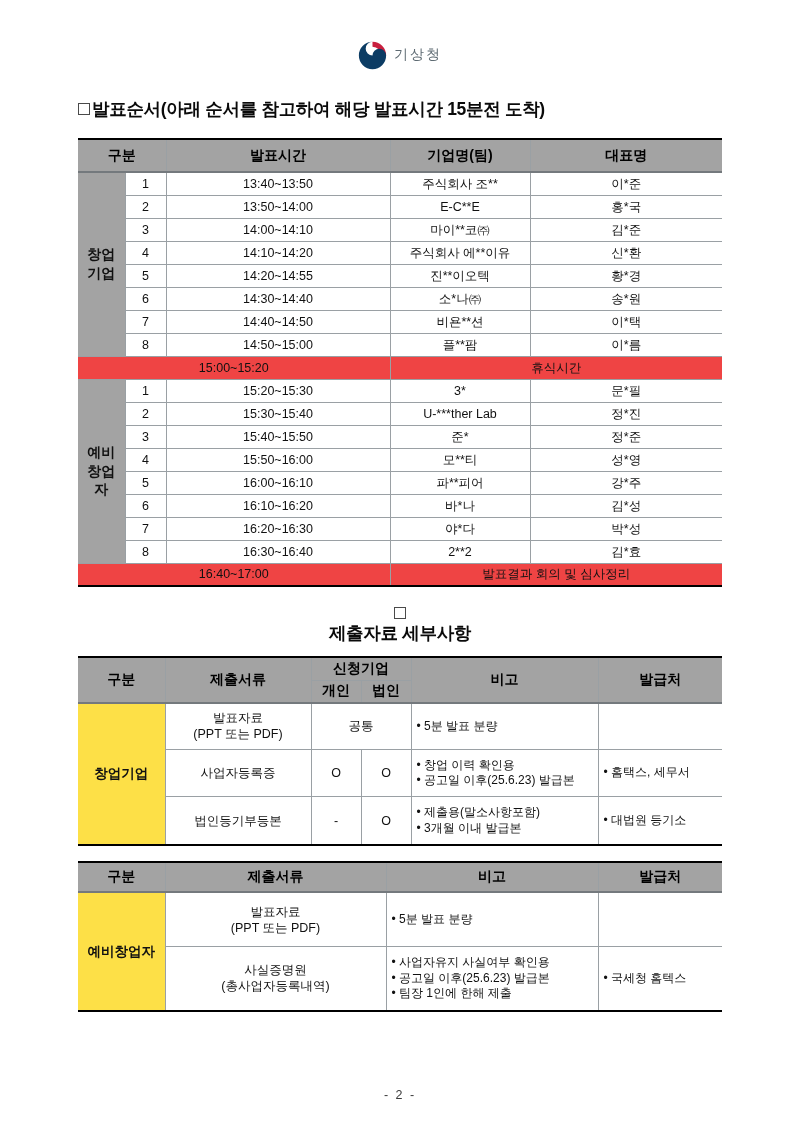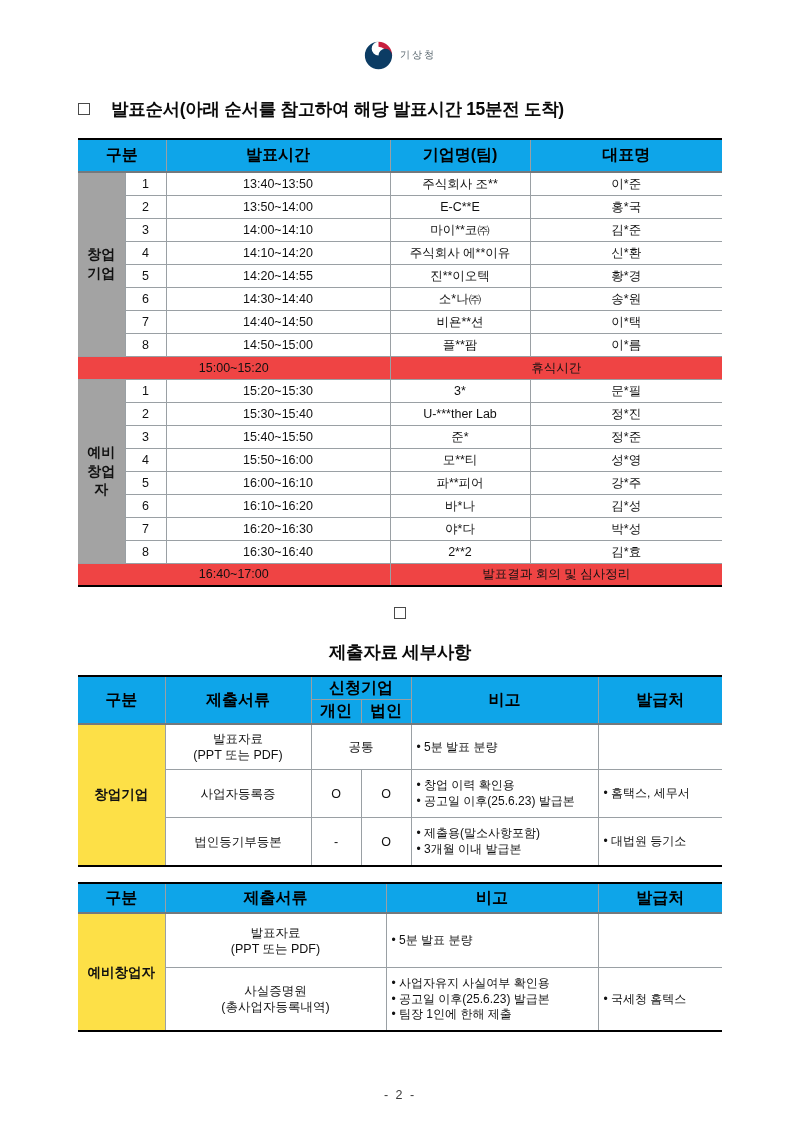--- a/index.html
+++ b/index.html
@@ -9,23 +9,23 @@
     width: 800px; height: 1131px;
     margin: 0 auto;
     background: #ffffff;
     font-family: "Liberation Sans", "DejaVu Sans", sans-serif;
     color: #111;
     padding: 38px 78px 0 78px;
   }
   
   .logo-row { display:flex; align-items:center; justify-content:center; gap:7px; height:34px; }
   .logo-row svg { width:29px; height:29px; display:block; }
-  .logo-text { font-size:10px; color:#5d6a72; letter-spacing:2px; }
+  .logo-text { font-size:14px; color:#5d6a72; letter-spacing:2px; }
   
-  .heading { display:flex; align-items:center; gap:21px; font-weight:bold; font-size:17.5px; color:#0a0a0a; letter-spacing:-0.3px; }
+  .heading { display:flex; align-items:center; gap:2px; font-weight:bold; font-size:17.5px; color:#0a0a0a; letter-spacing:-0.3px; }
   .heading .sq { width:12px; height:12px; border:1.5px solid #4a4a4a; flex:none; background:#fff; }
   .h1 { margin: 25px 0 0 0; }
   .h2 { margin: 20px 0 0 0; flex-direction: column; }
   
   table {
     border-collapse: collapse;
     width: 644px;
     table-layout: fixed;
     border-top: 2.5px solid #000;
     border-bottom: 2.5px solid #000;
@@ -35,21 +35,21 @@
   th, td {
     border: 1px solid #9aa0a4;
     padding: 1px 4px;
     text-align: center;
     vertical-align: middle;
     font-size: 12.5px;
     line-height: 1.28;
     overflow: hidden;
   }
   thead { border-bottom: 2px solid #74797d; }
-  thead th { background: #0ea5e9; font-weight: bold; font-size: 16px; color:#000; }
+  thead th { background: #a3a3a3; font-weight: bold; font-size: 14px; color:#000; }
   .t1 { margin-top: 17px; }
   .t1 thead th { height: 33px; }
   .t1 tbody td { height: 23px; }
   .group-label { font-weight: bold; font-size: 14px; white-space: pre-line; line-height: 1.35; background:#a3a3a3; }
   .break-row td { background: #ef4444; height: 24px; margin-left: 44px; }
   .t2 { margin-top: 11px; }
   .t2 thead th { height: 23px; }
   .t3 { margin-top: 15px; }
   .t3 thead th { height: 30px; }
   .cat-cell { background: #fde047; font-weight: bold; font-size: 13.5px; }

